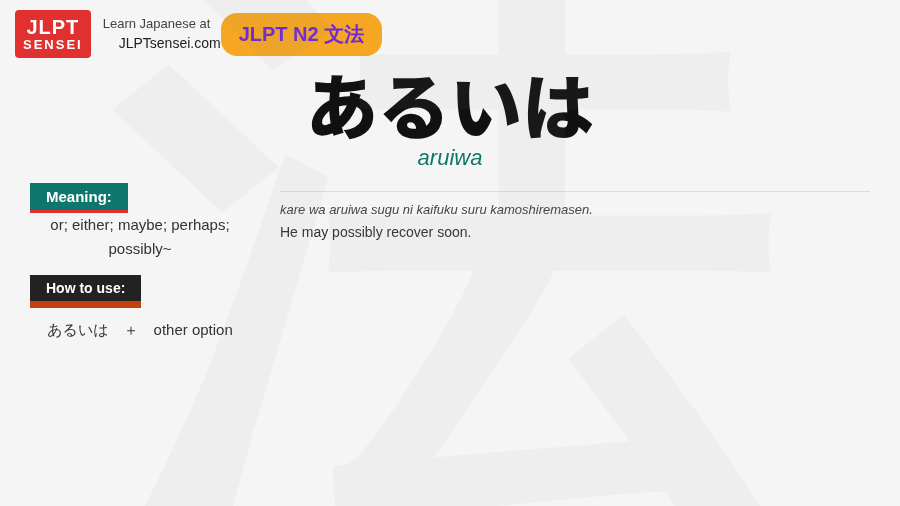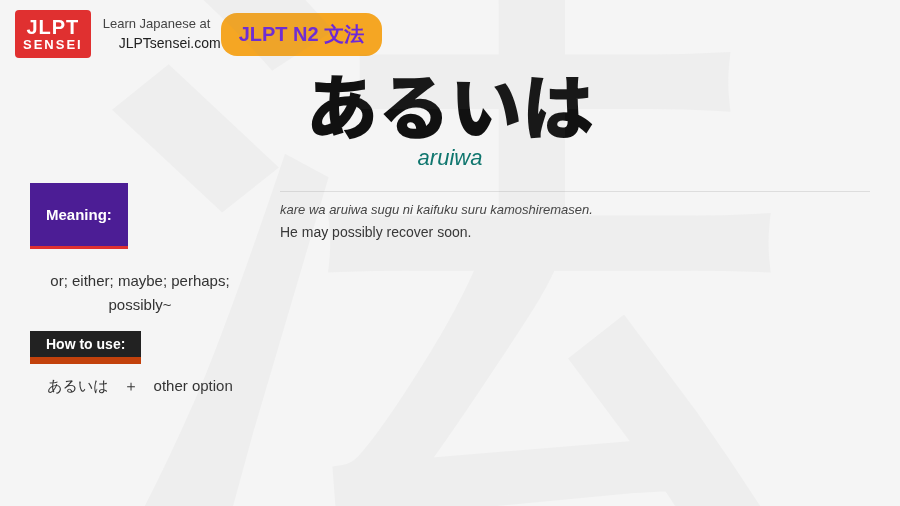--- a/index.html
+++ b/index.html
@@ -122,28 +122,28 @@
       margin-top: 0;
     }
 
     
     .left-panel {
       width: 220px;
       flex-shrink: 0;
     }
 
     .meaning-label {
-      background-color: #4c1d95;
+      background-color: #0f766e;
       color: white;
       font-weight: 700;
       font-size: 15px;
-      padding: 23px 16px;
+      padding: 5px 16px;
       display: inline-block;
       border-bottom: 3px solid #e03030;
-      margin-bottom: 20px;
+      margin-bottom: 0;
     }
 
     .meaning-text {
       font-size: 15px;
       color: #333;
       text-align: center;
       line-height: 1.6;
       margin-bottom: 14px;
     }
 

